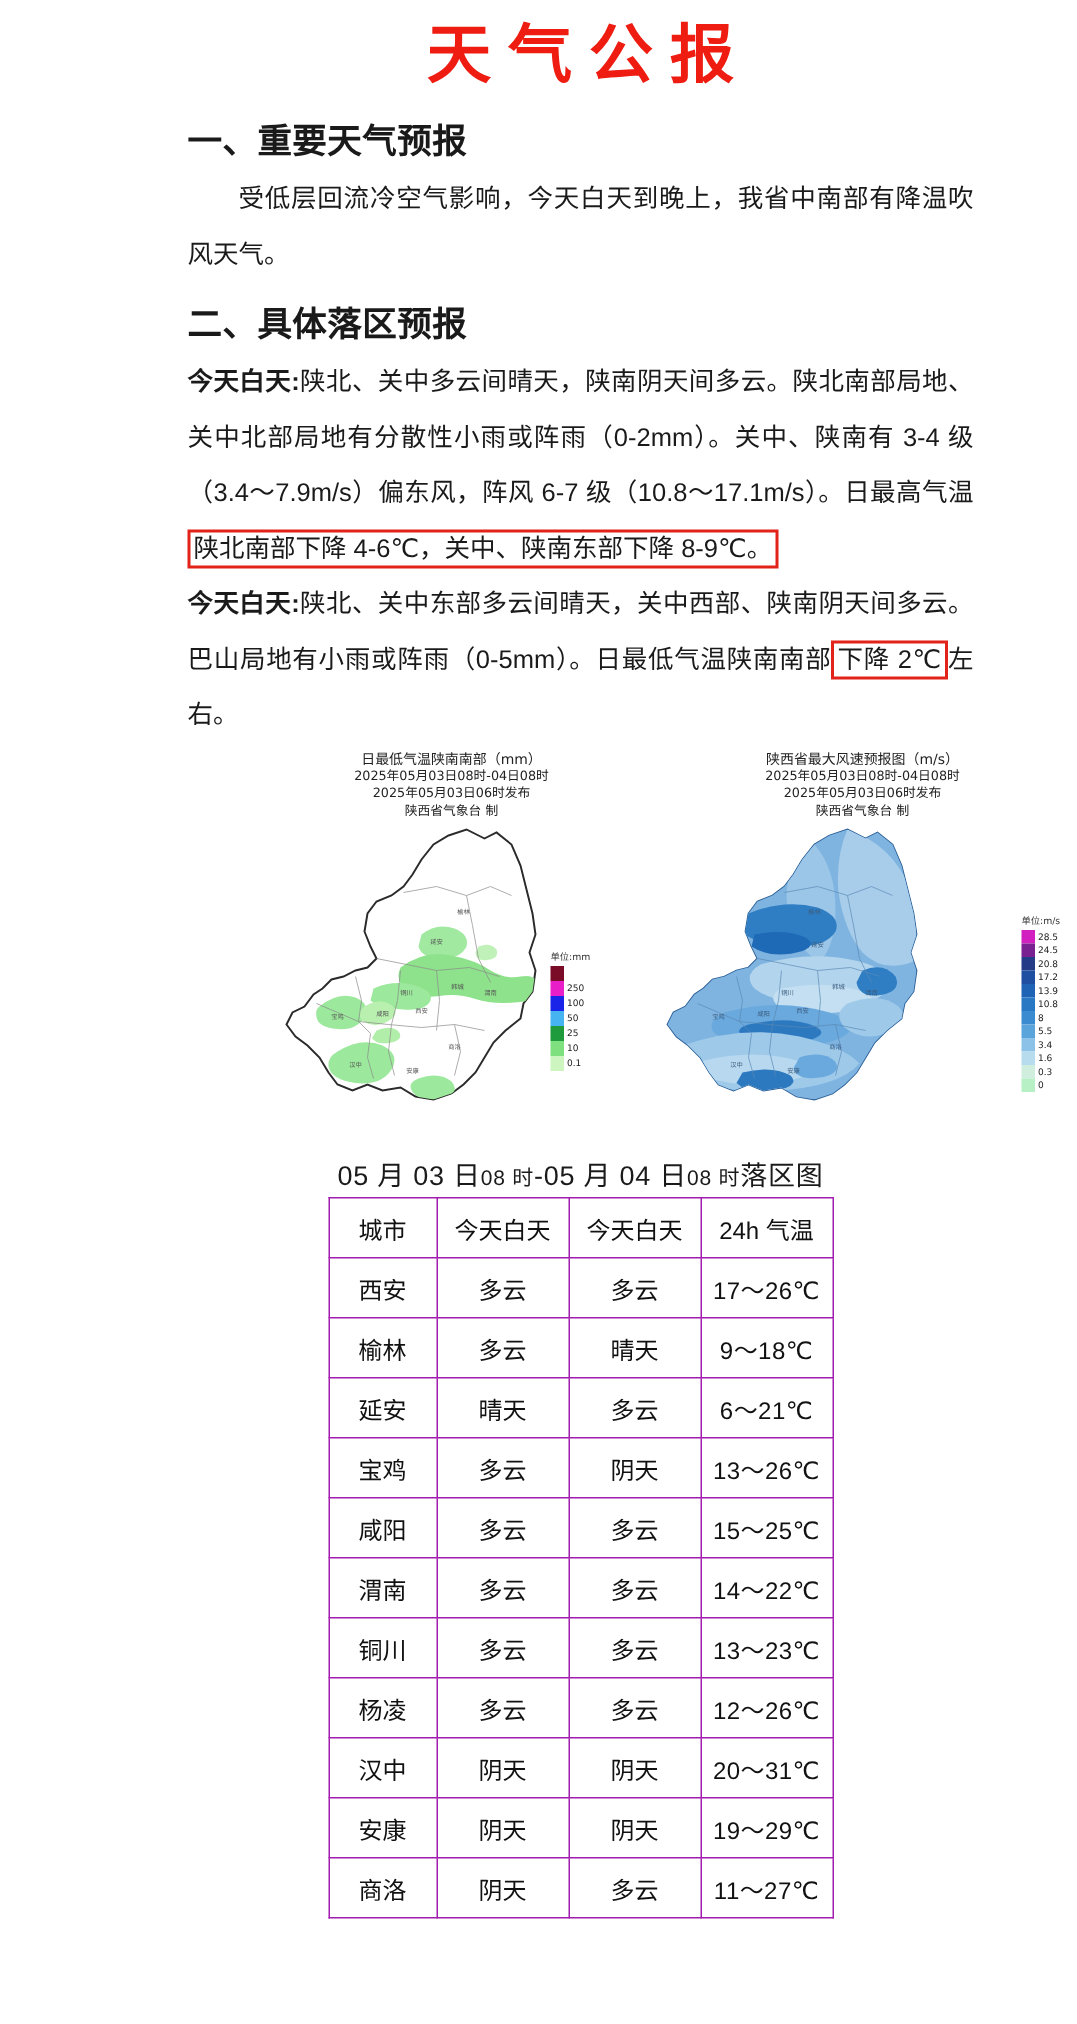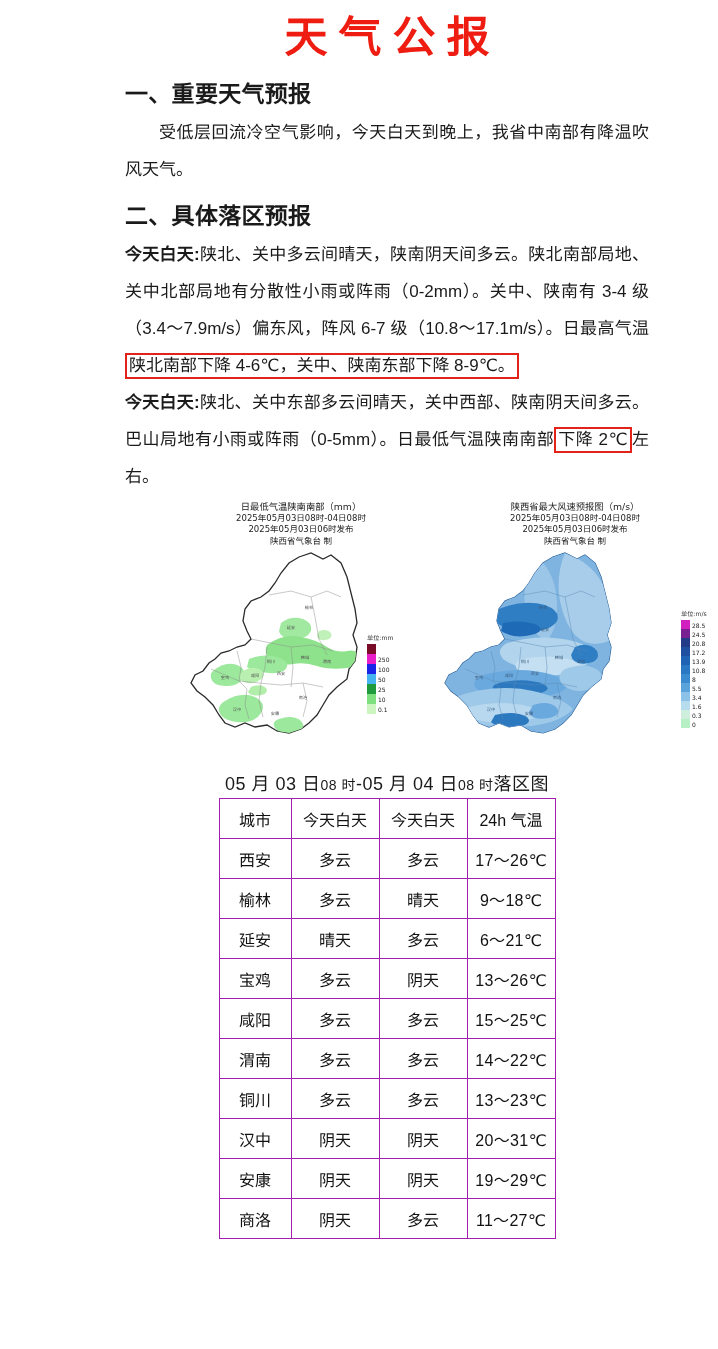--- a/index.html
+++ b/index.html
@@ -468,20 +468,26 @@
             <td>多云</td>
             <td class="temp">14～22℃</td>
           </tr>
           <tr>
             <td>铜川</td>
             <td>多云</td>
             <td>多云</td>
             <td class="temp">13～23℃</td>
           </tr>
           <tr>
+            <td>杨凌</td>
+            <td>多云</td>
+            <td>多云</td>
+            <td class="temp">12～26℃</td>
+          </tr>
+          <tr>
             <td>汉中</td>
             <td>阴天</td>
             <td>阴天</td>
             <td class="temp">20～31℃</td>
           </tr>
           <tr>
             <td>安康</td>
             <td>阴天</td>
             <td>阴天</td>
             <td class="temp">19～29℃</td>

